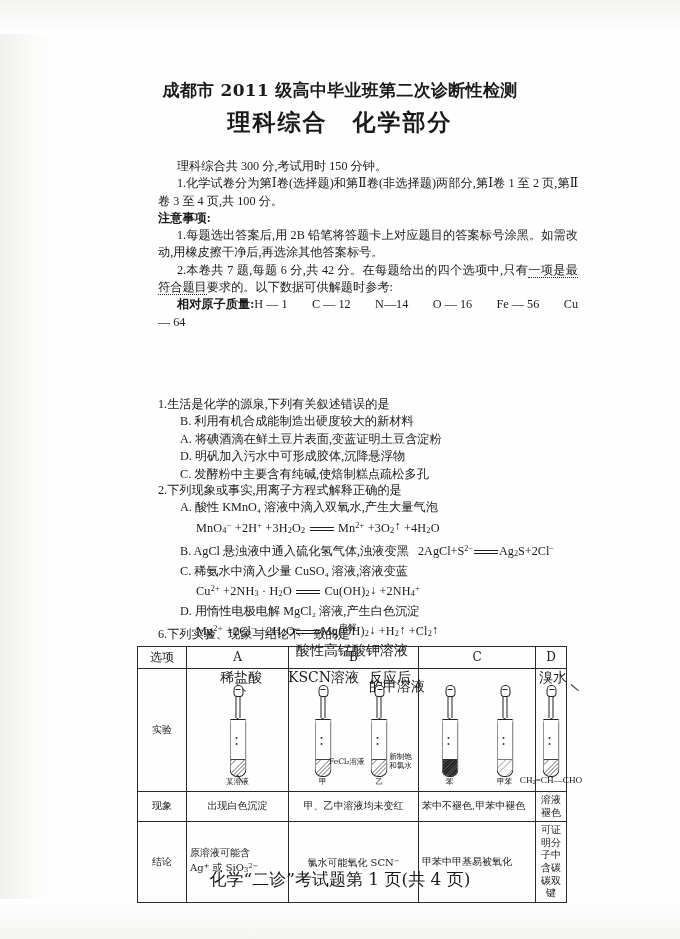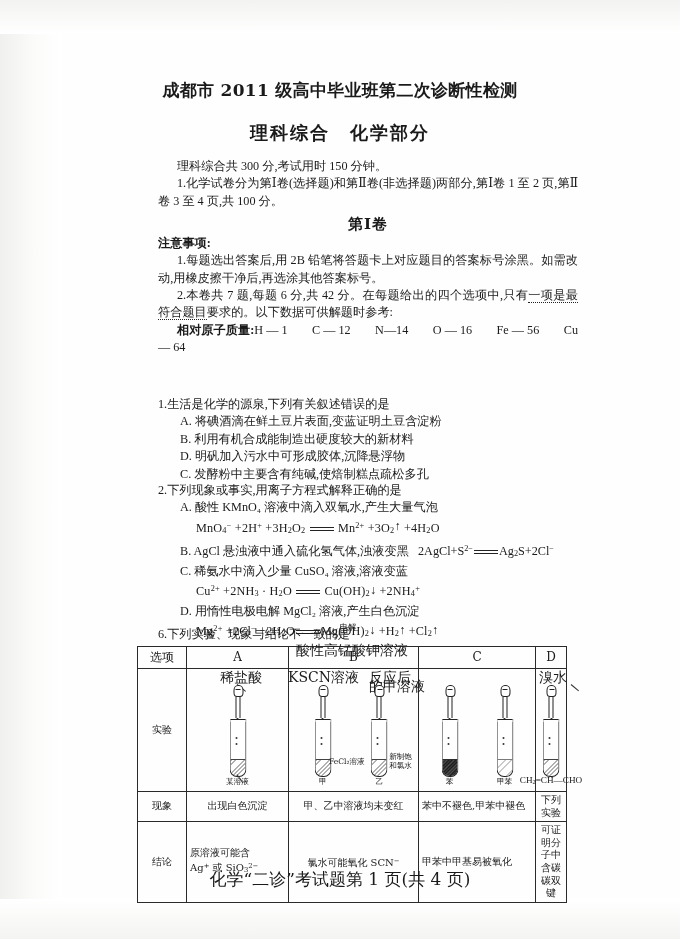--- a/index.html
+++ b/index.html
@@ -53,24 +53,24 @@
     left: 0; top: 79px;
     width: 680px;
     text-align: center;
     font-size: 17px;
     font-weight: bold;
     letter-spacing: 0.3px;
     font-family: "DejaVu Serif", "Liberation Serif", serif;
   }
   .title-2 {
     position: absolute;
-    left: 0; top: 121px;
+    left: 0; top: 107px;
     width: 680px;
     text-align: center;
-    font-size: 18px;
+    font-size: 23px;
     font-weight: bold;
     letter-spacing: 2px;
     font-family: "DejaVu Serif", "Liberation Serif", serif;
   }
 
   
   .body-col {
     position: absolute;
     left: 158px;
     top: 158px;
@@ -342,32 +342,31 @@
 
   <div class="content">
 
     <div class="title-1">成都市 2011 级高中毕业班第二次诊断性检测</div>
     <div class="title-2">理科综合　化学部分</div>
 
     <div class="body-col">
       <p class="p ind">理科综合共 300 分,考试用时 150 分钟。</p>
       <p class="p ind">1.化学试卷分为第Ⅰ卷(选择题)和第Ⅱ卷(非选择题)两部分,第Ⅰ卷 1 至 2 页,第Ⅱ卷 3 至 4 页,共 100 分。</p>
 
-      <div class="sec-title">第Ⅰ卷</div>
 
       <p class="p bold">注意事项:</p>
       <p class="p ind">1.每题选出答案后,用 2B 铅笔将答题卡上对应题目的答案标号涂黑。如需改动,用橡皮擦干净后,再选涂其他答案标号。</p>
       <p class="p ind"><span>2.本卷共 7 题,每题 6 分,共 42 分。在每题给出的四个选项中,只有</span><span class="dotted-u">一项是最符合题目</span><span>要求的。以下数据可供解题时参考:</span></p>
       <p class="p ind"><span class="bold">相对原子质量:</span><span>H — 1　　C — 12　　N—14　　O — 16　　Fe — 56　　Cu — 64</span></p>
     </div>
 
     <div class="q-block" style="top:396px;">
       <p class="q-stem">1.生活是化学的源泉,下列有关叙述错误的是</p>
+      <p class="q-opt">B. 利用有机合成能制造出硬度较大的新材料</p>
       <p class="q-opt">A. 将碘酒滴在鲜土豆片表面,变蓝证明土豆含淀粉</p>
-      <p class="q-opt">B. 利用有机合成能制造出硬度较大的新材料</p>
       <p class="q-opt">D. 明矾加入污水中可形成胶体,沉降悬浮物</p>
       <p class="q-opt">C. 发酵粉中主要含有纯碱,使焙制糕点疏松多孔</p>
     </div>
 
     <div class="q-block" style="top:482px;">
       <p class="q-stem">2.下列现象或事实,用离子方程式解释正确的是</p>
 
       <p class="q-opt">A. 酸性 KMnO₄ 溶液中滴入双氧水,产生大量气泡</p>
       <p class="q-eq">
         MnO<sub>4</sub><sup>−</sup> +2H<sup>+</sup> +3H<sub>2</sub>O<sub>2</sub>
@@ -544,21 +543,21 @@
               </div>
             </div>
           </td>
         </tr>
 
         <tr>
           <td class="col-label">现象</td>
           <td class="cell-center cell-pad">出现白色沉淀</td>
           <td class="cell-center cell-pad">甲、乙中溶液均未变红</td>
           <td class="cell-pad">苯中不褪色,甲苯中褪色</td>
-          <td class="cell-center cell-pad">下列实验</td>
+          <td class="cell-center cell-pad">溶液褪色</td>
         </tr>
 
         <tr>
           <td class="col-label">结论</td>
           <td class="cell-pad">原溶液可能含<br>Ag<sup>+</sup> 或 SiO<sub>3</sub><sup>2−</sup></td>
           <td class="cell-center cell-pad">氯水可能氧化 SCN<sup>−</sup></td>
           <td class="cell-pad">甲苯中甲基易被氧化</td>
           <td class="cell-center cell-pad">可证明分子中含碳碳双键</td>
         </tr>
       </tbody>

